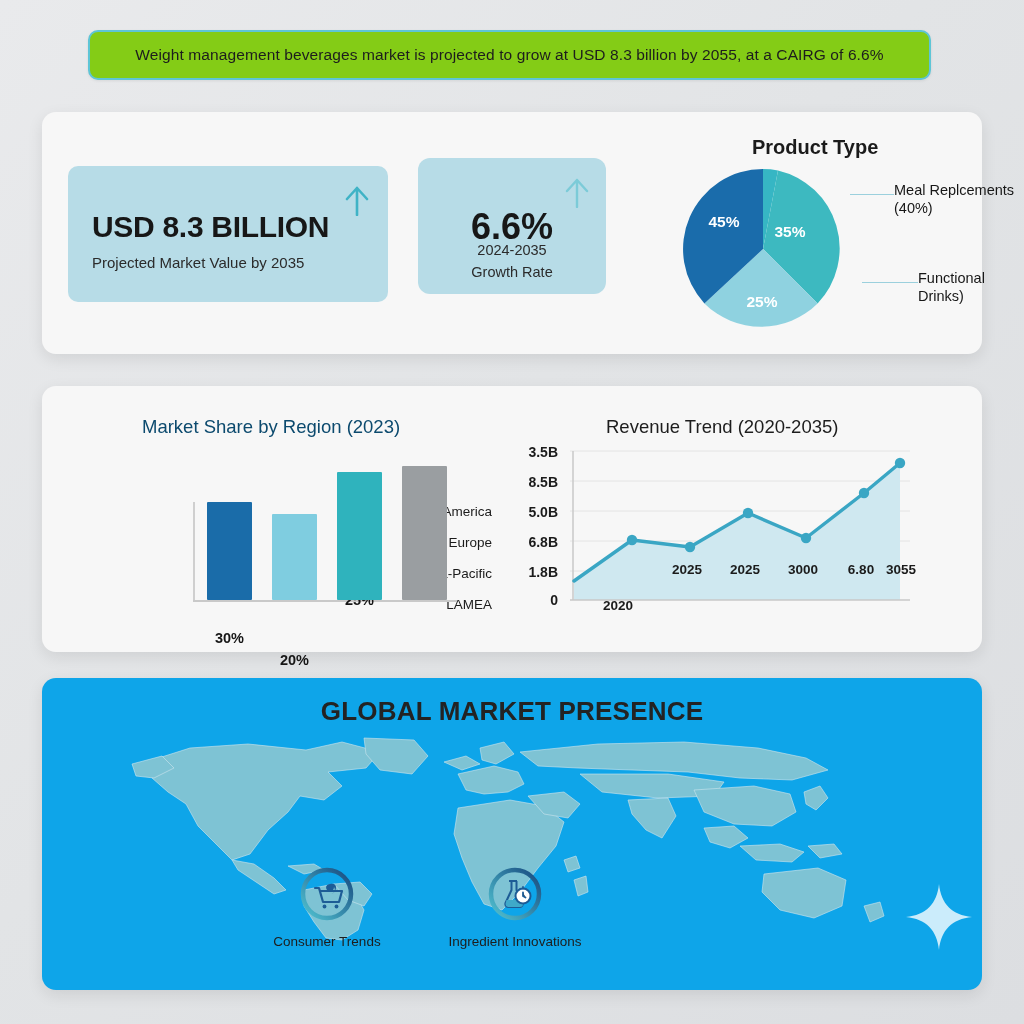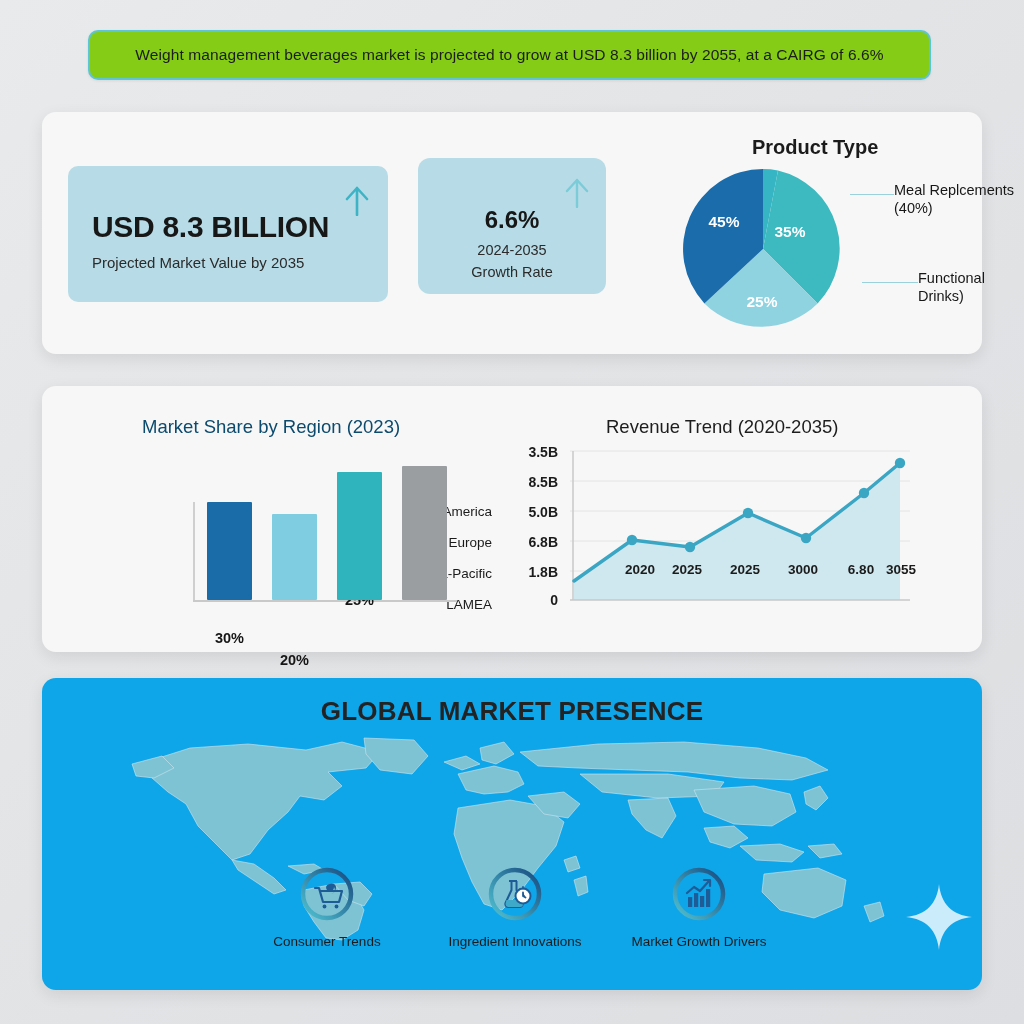--- a/index.html
+++ b/index.html
@@ -49,21 +49,21 @@
   #kpi-main .kpi-sub {
     position:absolute; left: 24px; top: 88px;
     font-size: 15px; color: #2b2b2b;
   }
   #kpi-cagr .kpi-title {
     position:absolute; left: 0; right: 0; top: 22px; text-align:center;
     font-size: 22px; font-weight: 700; color: #171717;
   }
   #kpi-cagr .kpi-value {
     position:absolute; left: 0; right: 0; top: 48px; text-align:center;
-    font-size: 24px; font-weight: 700; color: #171717;
+    font-size: 36px; font-weight: 700; color: #171717;
   }
   #kpi-cagr .kpi-sub1 {
     position:absolute; left: 0; right: 0; top: 84px; text-align:center;
     font-size: 14.5px; color: #2b2b2b;
   }
   #kpi-cagr .kpi-sub2 {
     position:absolute; left: 0; right: 0; top: 106px; text-align:center;
     font-size: 14.5px; color: #2b2b2b;
   }
   .arrow-up { position: absolute; width: 26px; height: 32px; }
@@ -265,21 +265,21 @@
         <g fill="#3aa6c4">
           <circle cx="62" cy="92" r="5.2"></circle>
           <circle cx="120" cy="99" r="5.2"></circle>
           <circle cx="178" cy="65" r="5.2"></circle>
           <circle cx="236" cy="90" r="5.2"></circle>
           <circle cx="294" cy="45" r="5.2"></circle>
           <circle cx="330" cy="15" r="5.2"></circle>
         </g>
       </svg>
 
-      <div class="line-xlab" style="left:116px;">2020</div>
+      <div class="line-xlab" style="left:94px;margin-top:36px;">2020</div>
       <div class="line-xlab" style="left:163px;">2025</div>
       <div class="line-xlab" style="left:221px;">2025</div>
       <div class="line-xlab" style="left:279px;">3000</div>
       <div class="line-xlab" style="left:337px;">6.80</div>
       <div class="line-xlab" style="left:377px;">3055</div>
     </div>
   </div>
 
   <div class="panel" id="panel-map">
     <div id="map-title">GLOBAL MARKET PRESENCE</div>
@@ -372,39 +372,19 @@
           <circle cx="36" cy="30" r="7.5"></circle>
         </g>
         <g stroke="#1d5c96" stroke-width="1.8" stroke-linecap="round">
           <path d="M36 26.5 L36 30 L38.5 31.5"></path>
           <path d="M36 21 L36 22.5"></path>
         </g>
       </svg>
       <div class="flabel">Ingredient Innovations</div>
     </div>
 
-    <div class="feature" id="feat-2">
-      <svg class="ring" viewBox="0 0 56 56">
-        <defs>
-          <linearGradient id="g2" x1="0" y1="1" x2="1" y2="0">
-            <stop offset="0" stop-color="#52c4d2"></stop>
-              <stop offset="1" stop-color="#17497f"></stop>
-          </linearGradient>
-        </defs>
-        <circle cx="28" cy="28" r="24" fill="none" stroke="url(#g2)" stroke-width="4.5"></circle>
-        <g fill="#1d5c96">
-          <rect x="17" y="31" width="4.2" height="10"></rect>
-          <rect x="23" y="27" width="4.2" height="14"></rect>
-          <rect x="29" y="30" width="4.2" height="11"></rect>
-          <rect x="35" y="23" width="4.2" height="18"></rect>
-        </g>
-        <path d="M16 27 L23 21 L29 25 L38 15" fill="none" stroke="#1d5c96" stroke-width="2.2" stroke-linecap="round" stroke-linejoin="round"></path>
-        <path d="M33 14 L39 14 L39 20" fill="none" stroke="#1d5c96" stroke-width="2.2" stroke-linecap="round" stroke-linejoin="round"></path>
-      </svg>
-      <div class="flabel">Market Growth Drivers</div>
-    </div>
 
     <svg id="sparkle" width="70" height="70" viewBox="0 0 70 70">
       <path d="M35 2 C37 22 48 33 68 35 C48 37 37 48 35 68 C33 48 22 37 2 35 C22 33 33 22 35 2 Z" fill="#ffffff" opacity="0.92"></path>
     </svg>
   </div>
 
 </div>
 
 </body></html>

